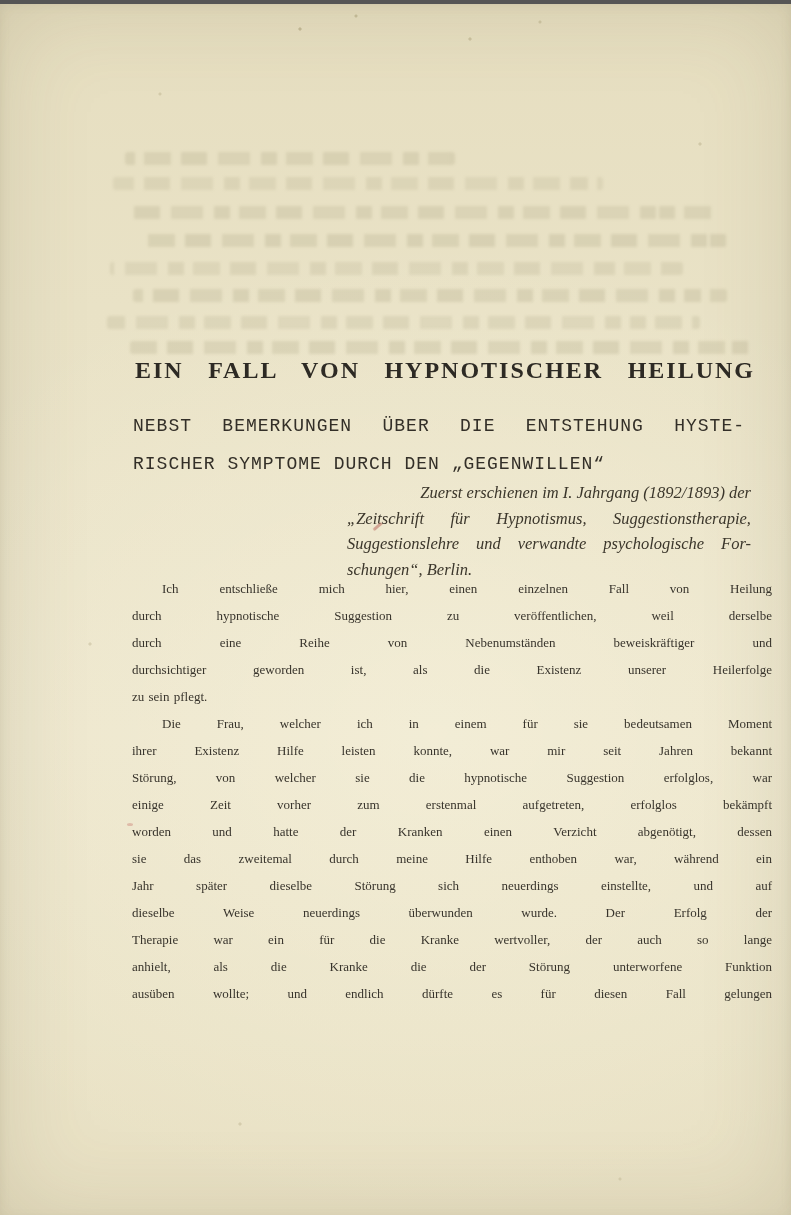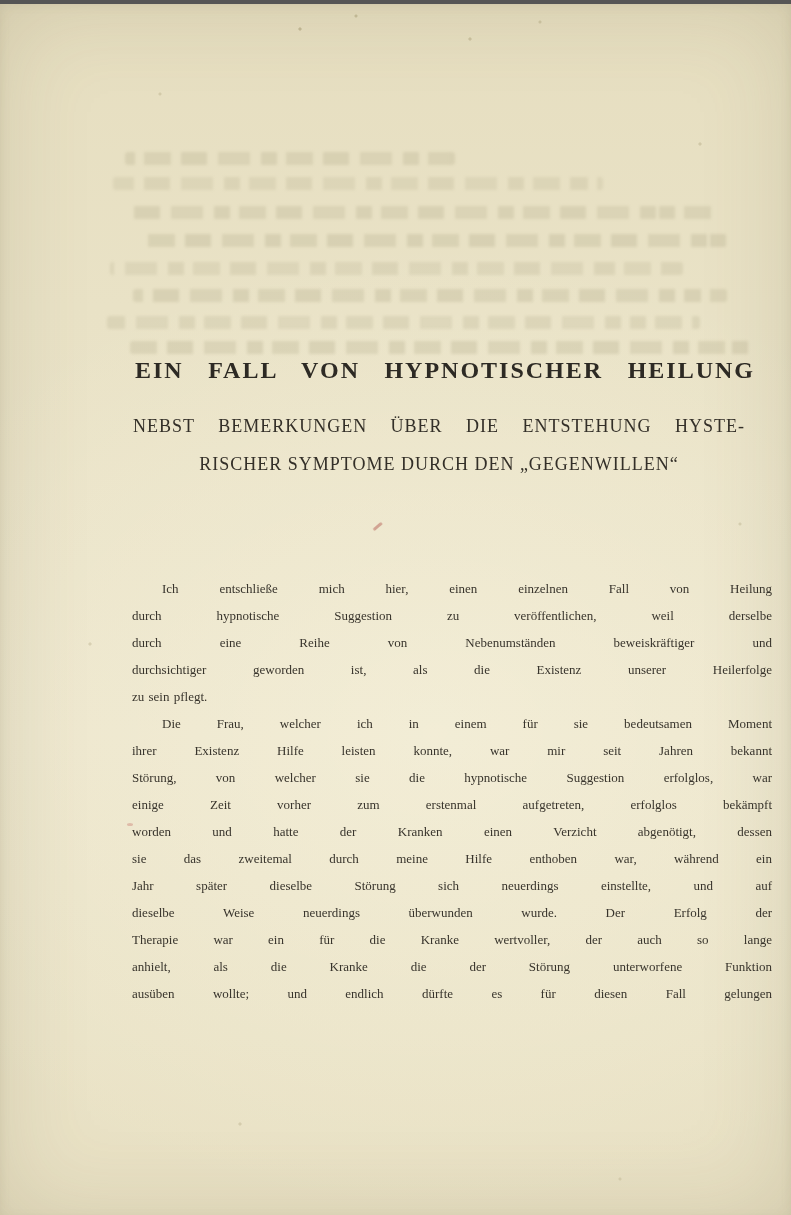--- a/index.html
+++ b/index.html
@@ -73,23 +73,24 @@
   }
   .subtitle {
     position: absolute;
     top: 403px;
     left: 133px;
     width: 612px;
     color: #332f28;
     font-size: 18px;
     letter-spacing: 1px;
     line-height: 38px;
+    font-family: Liberation Mono, monospace;
   }
   .subtitle .sub-line-1 { text-align: justify; text-align-last: justify; }
-  .subtitle .sub-line-2 { text-align: center; }
+  .subtitle .sub-line-2 { }
 
   
   .citation {
     position: absolute;
     top: 476px;
     left: 347px;
     width: 404px;
     font-style: italic;
     font-size: 16.5px;
     line-height: 25.5px;
@@ -158,20 +159,26 @@
     <div class="ghost-row" style="top:337px; left:130px; width:627px; background-position:-25px 0; opacity:0.46;"></div>
   </div>
 
   <h1 class="title">EIN FALL VON HYPNOTISCHER HEILUNG</h1>
 
   <div class="subtitle">
     <div class="sub-line-1">NEBST BEMERKUNGEN ÜBER DIE ENTSTEHUNG HYSTE-</div>
     <div class="sub-line-2">RISCHER SYMPTOME DURCH DEN „GEGENWILLEN“</div>
   </div>
 
+  <div class="citation">
+    <div class="cit-line-first">Zuerst erschienen im I. Jahrgang (1892/1893) der</div>
+    <div class="cit-line-mid">„Zeitschrift für Hypnotismus, Suggestionstherapie,</div>
+    <div class="cit-line-mid">Suggestionslehre und verwandte psychologische For-</div>
+    <div class="cit-line-last">schungen“, Berlin.</div>
+  </div>
 
   <div class="body-text">
     <div class="ln indent">Ich entschließe mich hier, einen einzelnen Fall von Heilung</div>
     <div class="ln">durch hypnotische Suggestion zu veröffentlichen, weil derselbe</div>
     <div class="ln">durch eine Reihe von Nebenumständen beweiskräftiger und</div>
     <div class="ln">durchsichtiger geworden ist, als die Existenz unserer Heilerfolge</div>
     <div class="ln end">zu sein pflegt.</div>
     <div class="ln indent">Die Frau, welcher ich in einem für sie bedeutsamen Moment</div>
     <div class="ln">ihrer Existenz Hilfe leisten konnte, war mir seit Jahren bekannt</div>
     <div class="ln">Störung, von welcher sie die hypnotische Suggestion erfolglos, war</div>

